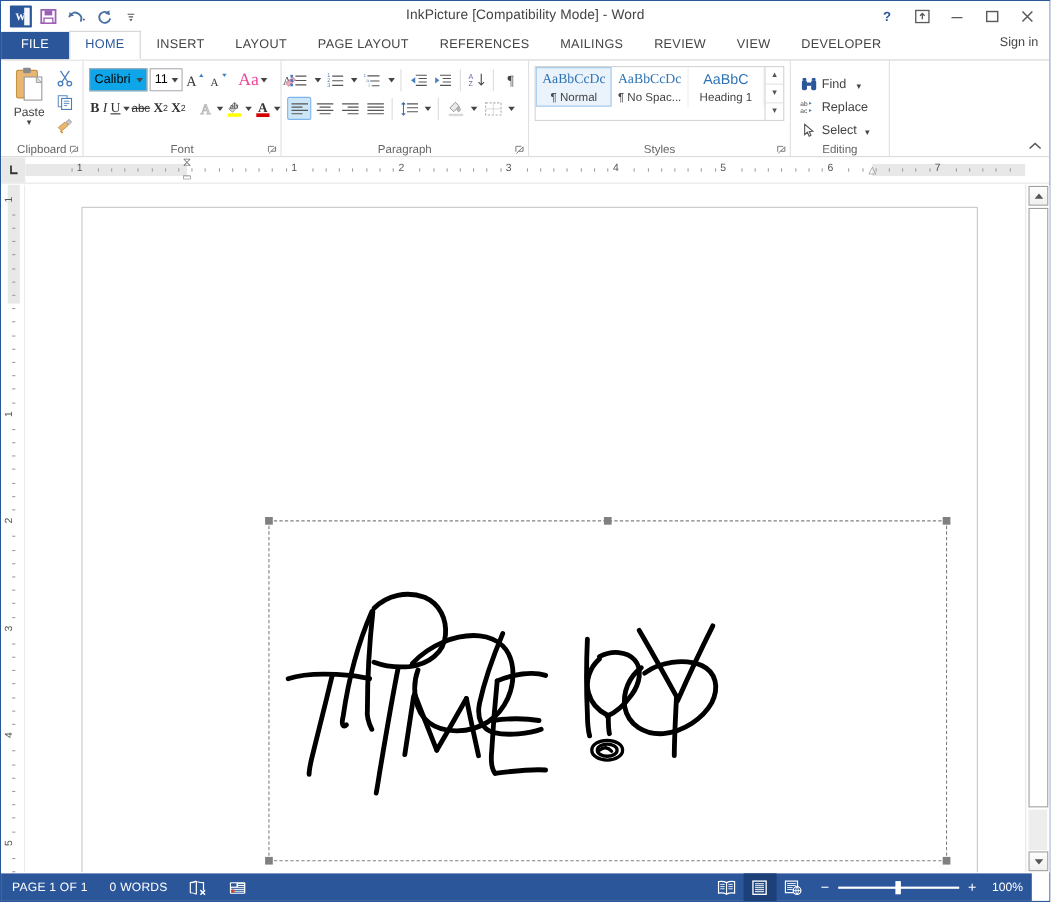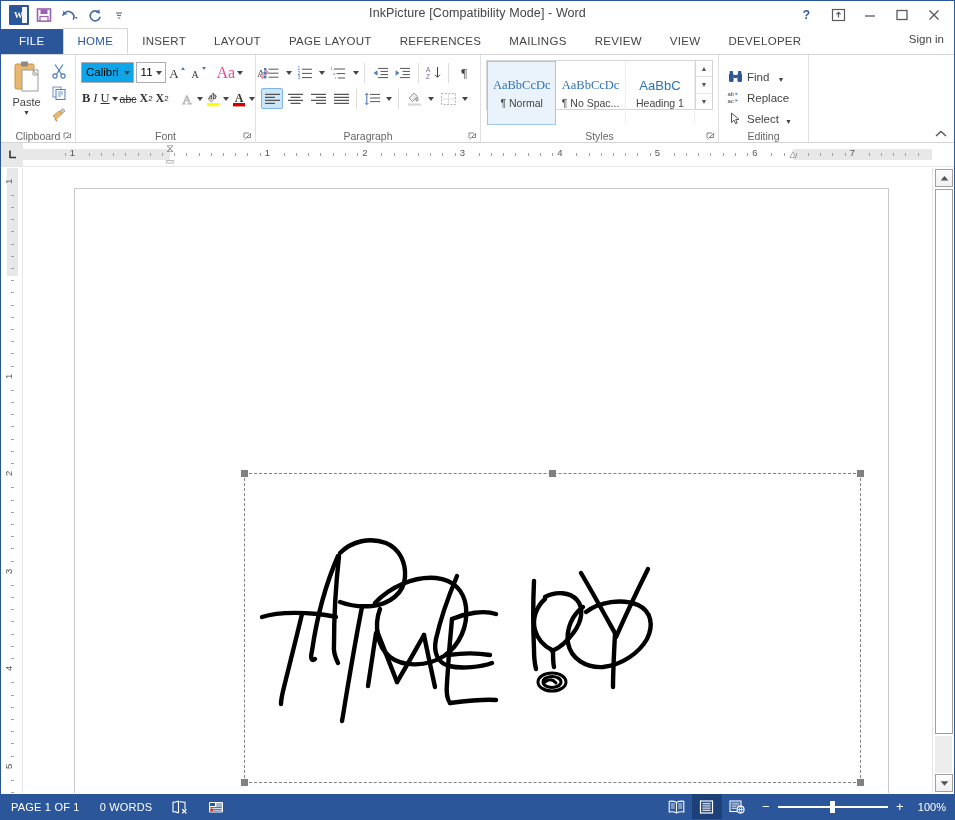--- a/index.html
+++ b/index.html
@@ -87,21 +87,21 @@
   .sep{ width:1px; height:20px; background:#dcdcdc; margin:0 3px; }
 
   
   .paragrp{ width:225px; }
   .pbtn{ width:22px; height:21px; }
   .pbtn.sel{ background:#cde6f7; border-color:#7eb4ea; }
 
   
   .stylesgrp{ width:238px; }
   .gallery{ display:flex; border:1px solid #d4d4d4; height:50px; margin-top:2px; }
-  .stile{ width:70px; height:64px; display:flex; flex-direction:column; align-items:center;
+  .stile{ width:70px; height:36px; display:flex; flex-direction:column; align-items:center;
           justify-content:center; border-right:1px solid #eee; cursor:default; overflow:hidden;}
   .stile.sel{ border:1px solid #a0c8ea; background:#eaf3fb; }
   .stile .prev{ font-size:12.5px; color:#2e74b5; font-family:"Liberation Serif",serif;
                 white-space:nowrap; }
   .stile .nm{ font-size:10.5px; color:#444; margin-top:4px; white-space:nowrap; }
   .stile.h1 .prev{ font-size:13px; color:#2e74b5; font-family:"Liberation Sans",sans-serif;
                    font-weight:normal;}
   .galnav{ width:17px; display:flex; flex-direction:column; border-left:1px solid #d4d4d4;}
   .galnav div{ flex:1; display:flex; align-items:center; justify-content:center; font-size:7px;
                color:#555; border-bottom:1px solid #e4e4e4; cursor:default;}
@@ -150,21 +150,21 @@
   .vs-up,.vs-dn{ position:absolute; left:2px; width:18px; height:18px; border:1px solid #a0a0a0;
             background:linear-gradient(#fdfdfd,#f0f0f0); display:flex; align-items:center;
             justify-content:center; cursor:default;}
   .vs-up{ top:1px; } .vs-dn{ bottom:1px; }
   .vs-thumb{ position:absolute; left:2px; top:21px; width:18px; height:545px;
              border:1px solid #a0a0a0; background:#fff; cursor:default;}
   .vs-track{ position:absolute; left:2px; right:2px; top:568px; bottom:20px;
              background:#ededed; }
 
   
-  .status{ position:absolute; left:0; right:0; bottom:0; height:25px; background:#2b579a;
+  .status{ position:absolute; left:0; right:16px; bottom:0; height:25px; background:#2b579a;
            color:#fff; display:flex; align-items:center; font-size:11px; }
   .st-item{ padding:0 10px; height:25px; display:flex; align-items:center; cursor:default;
             letter-spacing:.2px; white-space:nowrap;}
   .st-right{ margin-left:auto; display:flex; align-items:center; height:25px; }
   .vbtn{ width:30px; height:25px; display:flex; align-items:center; justify-content:center;
          cursor:default;}
   .vbtn.sel{ background:#1d4078; }
   .zoomwrap{ display:flex; align-items:center; gap:6px; padding:0 8px; }
   .zminus,.zplus{ width:12px; text-align:center; font-size:13px; cursor:default; line-height:10px;}
   .ztrack{ position:relative; width:110px; height:12px; display:flex; align-items:center; }

